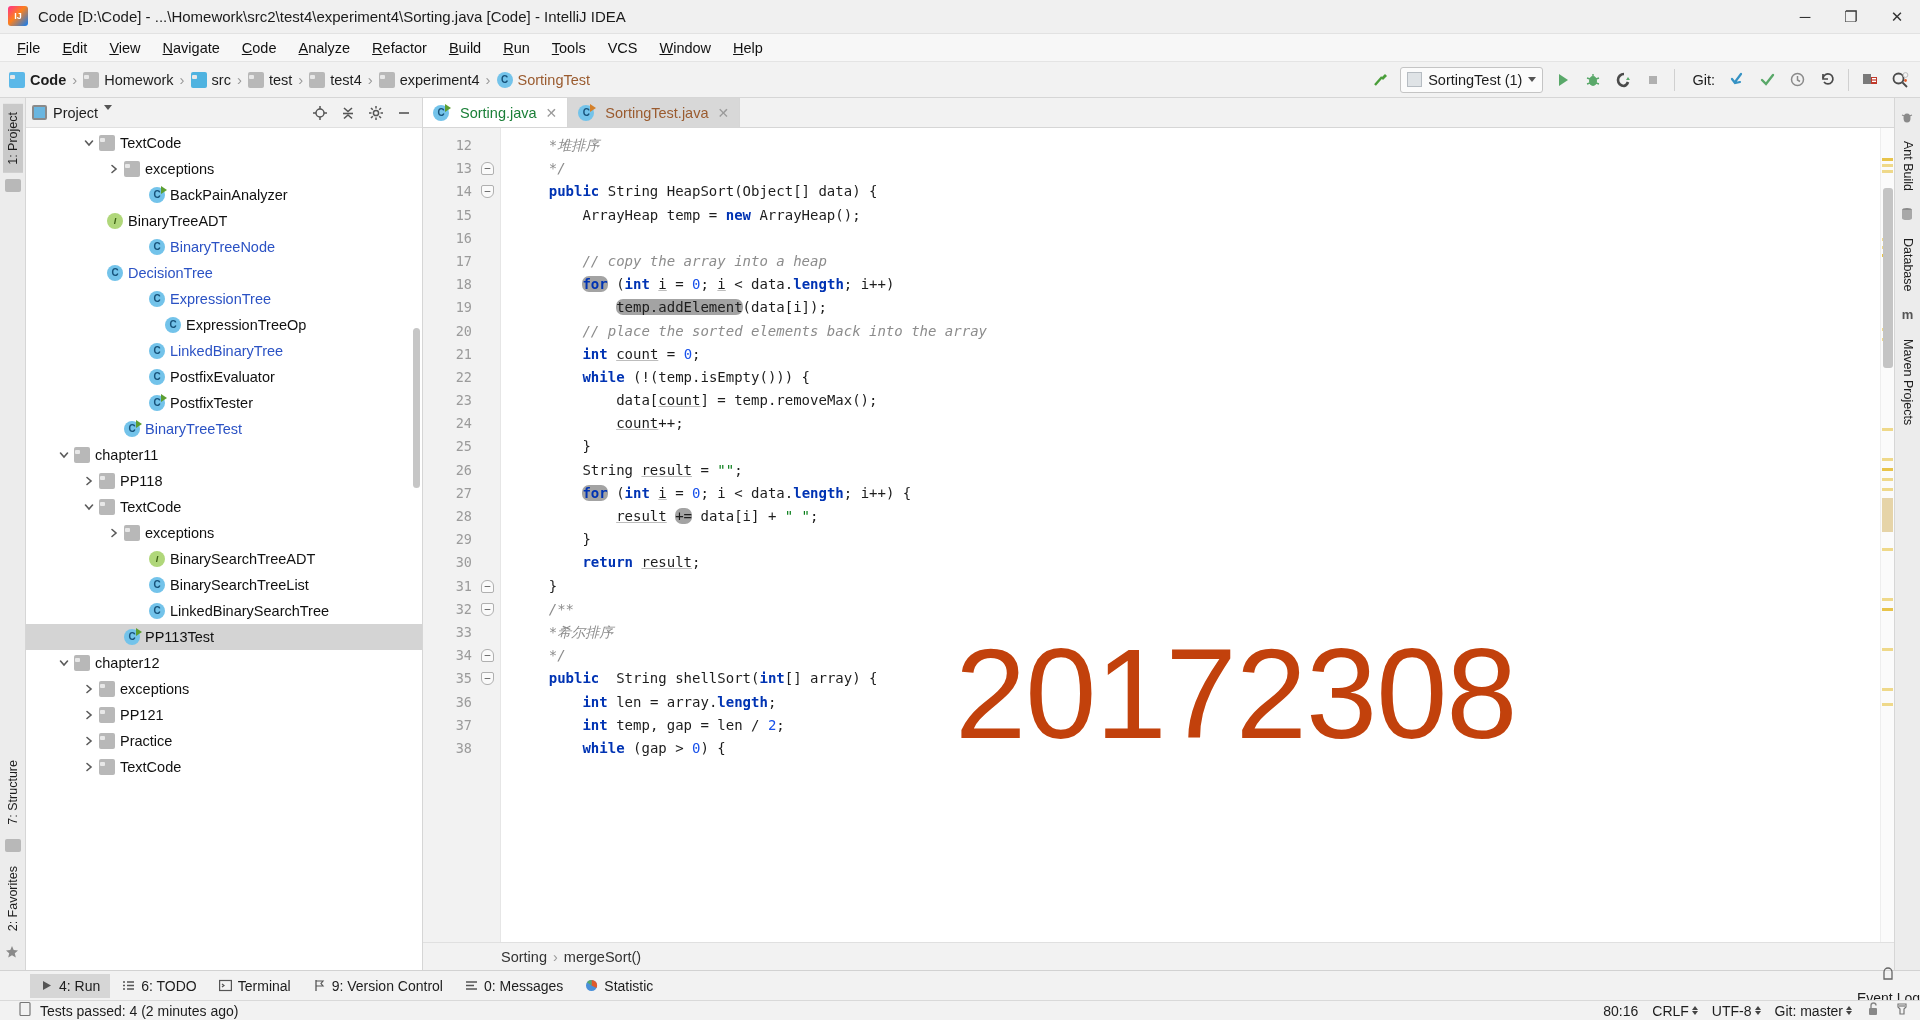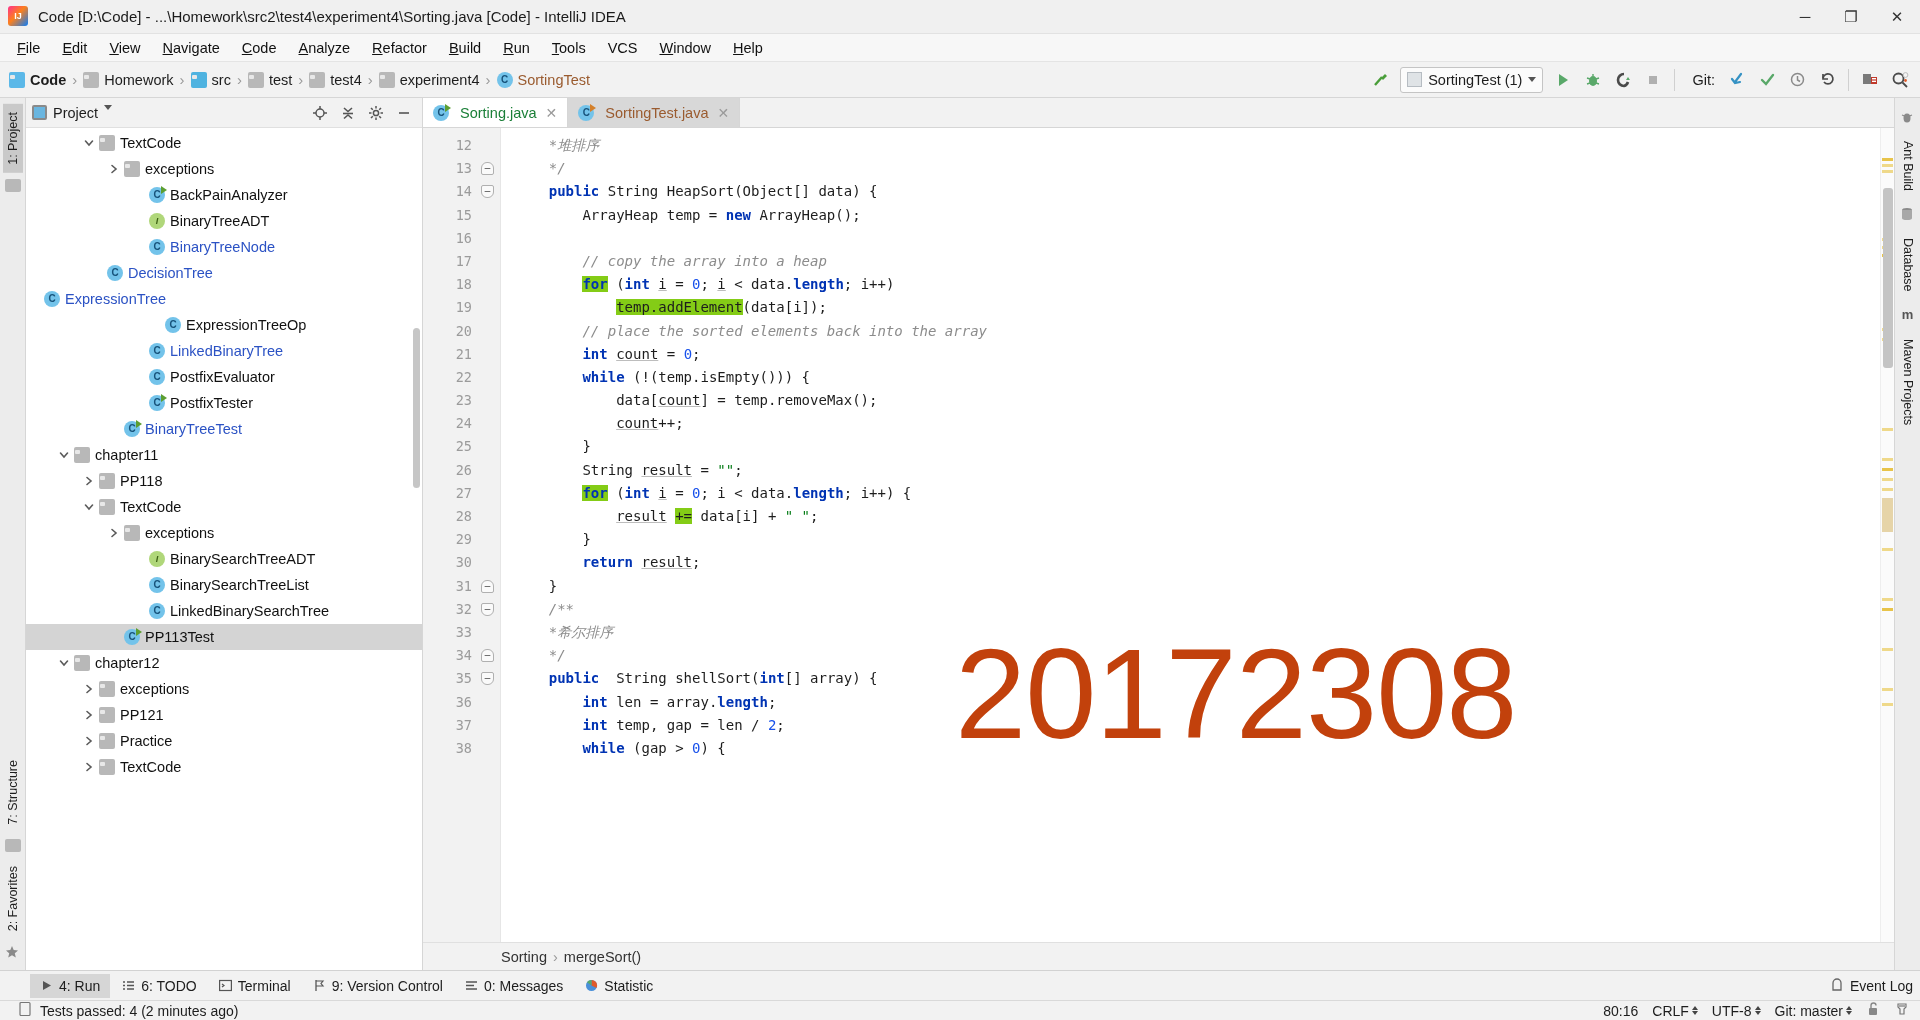--- a/index.html
+++ b/index.html
@@ -152,21 +152,21 @@
   .fold.rounded-bot { border-radius: 2px 2px 6px 6px; }
   .code {
     flex: 1; padding-top: 6px; font-family: "DejaVu Sans Mono", monospace;
     font-size: 14px; overflow: hidden; position: relative; background: #fff;
   }
   .cline { height: 23.2px; line-height: 23.2px; white-space: pre; padding-left: 14px; }
   .kw { color: #0033b3; font-weight: bold; }
   .cmt { color: #8c8c8c; font-style: italic; }
   .num { color: #1750eb; }
   .str { color: #067d17; }
-  .hl { background: #84cc16; }
+  .hl { background: #a3a3a3; border-radius: 7px; }
   .undl { text-decoration: underline; text-decoration-color: #bdbdbd; }
 
   
   .markers { width: 14px; background: #fbfbfb; flex: none; position: relative; border-left: 1px solid #eee; }
   .mk { position: absolute; left: 1px; width: 11px; height: 3px; }
   .scroll-thumb { position: absolute; right: 1px; width: 10px; background: #c4c4c4; border-radius: 3px; }
 
   
   .ebreadcrumb {
     height: 28px; background: #f2f2f2; display: flex; align-items: center; flex: none;
@@ -182,21 +182,21 @@
   .rtab { writing-mode: vertical-rl; font-size: 12.5px; padding: 8px 3px; white-space: nowrap; }
   .ricon { width: 15px; height: 15px; margin: 4px 0; }
 
   
   .toolwin-bar {
     height: 30px; background: #f2f2f2; display: flex; align-items: center; flex: none;
     border-top: 1px solid #d2d2d2; padding-left: 30px; gap: 2px; font-size: 14px;
   }
   .twb-item { display: flex; align-items: center; gap: 6px; padding: 4px 10px; white-space: nowrap; }
   .twb-item.active { background: #d6d6d6; }
-  .twb-right { margin-left: auto; display: flex; align-items: center; gap: 6px; padding-right: 7px; }
+  .twb-right { margin-left: auto; display: flex; align-items: center; gap: 6px; padding-right: 0; flex-direction: column; }
 
   .statusbar {
     height: 20px; background: #f2f2f2; display: flex; align-items: center; flex: none;
     border-top: 1px solid #d9d9d9; font-size: 14px; padding: 0 10px 0 18px; gap: 6px;
   }
   .sb-left { display: flex; align-items: center; gap: 8px; }
   .sb-right { margin-left: auto; display: flex; align-items: center; gap: 14px; }
   .sb-item { display: flex; align-items: center; gap: 3px; white-space: nowrap; }
   .updown { display: inline-flex; flex-direction: column; gap: 1px; }
   .updown i { width: 0; height: 0; border-left: 3.5px solid transparent; border-right: 3.5px solid transparent; }
@@ -430,36 +430,36 @@
             <span class="ico ico-folder"></span>
             <span class="tlabel">exceptions</span>
           </div>
           <div class="trow" style="padding-left: 105px;">
             <span class="twist"></span>
             <span class="ico ico-class">
               <i class="runmark"></i>
             </span>
             <span class="tlabel">BackPainAnalyzer</span>
           </div>
-          <div class="trow" style="padding-left: 105px;">
+          <div class="trow" style="padding-left: 63px;">
             <span class="twist"></span>
             <span class="ico ico-iface"></span>
             <span class="tlabel">BinaryTreeADT</span>
           </div>
           <div class="trow" style="padding-left: 105px;">
             <span class="twist"></span>
             <span class="ico ico-class"></span>
             <span class="tlabel mod">BinaryTreeNode</span>
           </div>
           <div class="trow" style="padding-left: 63px;">
             <span class="twist"></span>
             <span class="ico ico-class"></span>
             <span class="tlabel mod">DecisionTree</span>
           </div>
-          <div class="trow" style=" text-align: center;">
+          <div class="trow" style="padding-left: 105px; text-align: center;">
             <span class="twist"></span>
             <span class="ico ico-class"></span>
             <span class="tlabel mod">ExpressionTree</span>
           </div>
           <div class="trow" style="padding-left: 105px; margin-left: 16px;">
             <span class="twist"></span>
             <span class="ico ico-class"></span>
             <span class="tlabel">ExpressionTreeOp</span>
           </div>
           <div class="trow" style="padding-left: 105px;">

